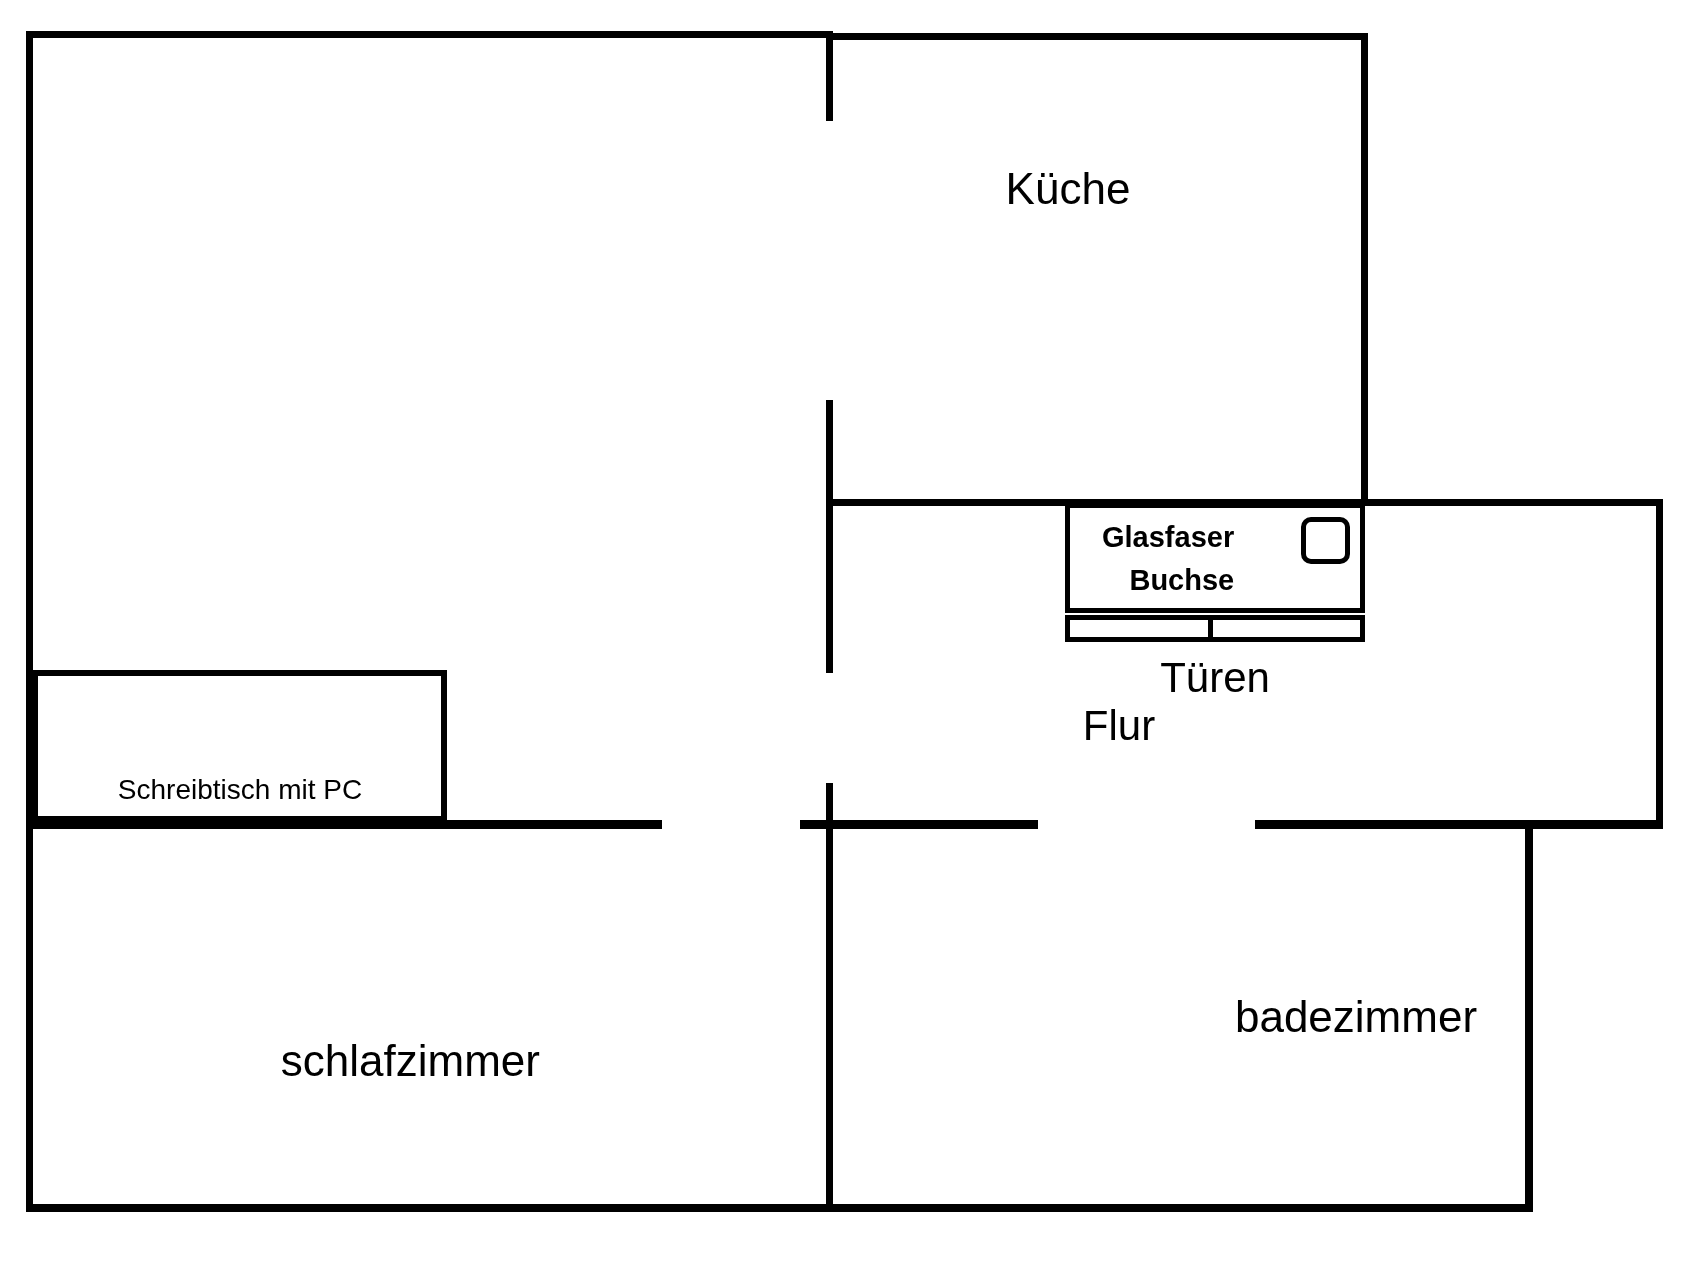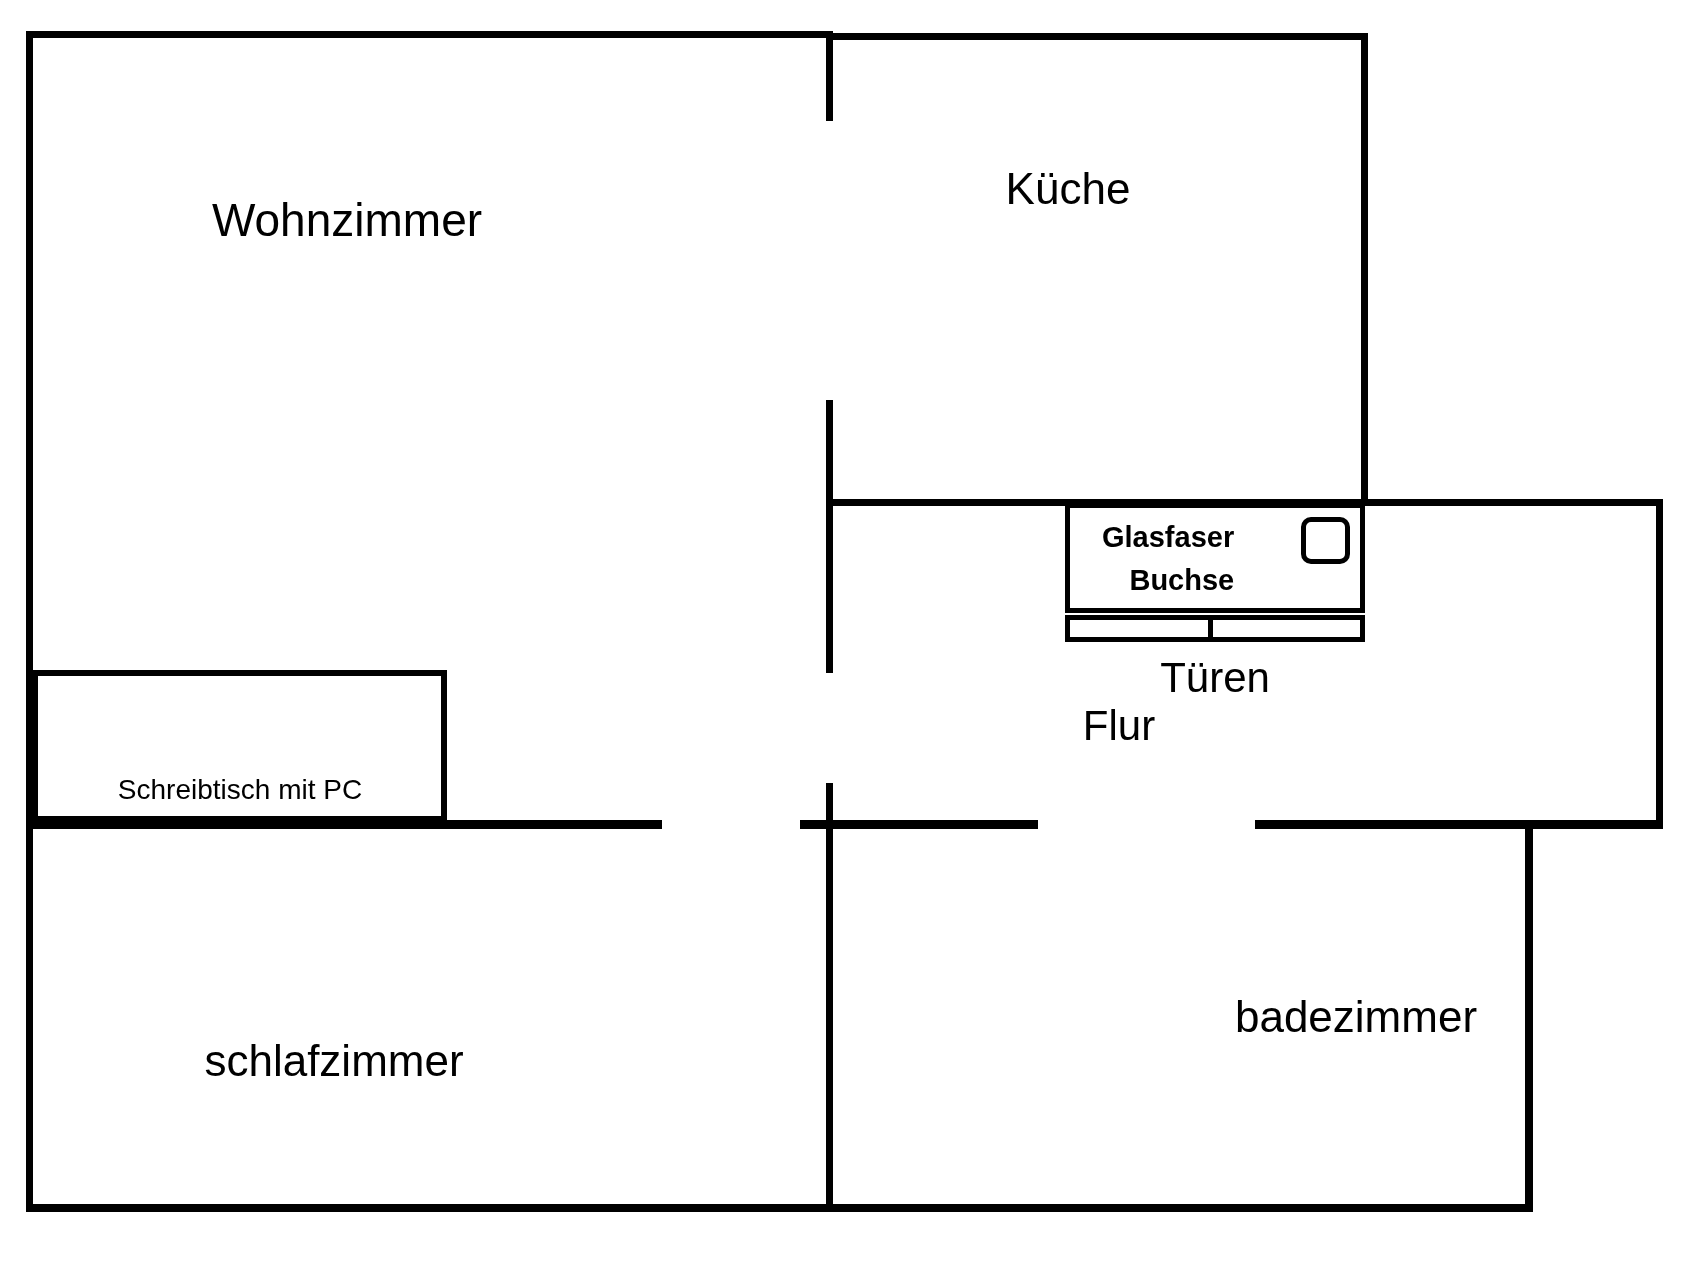--- a/index.html
+++ b/index.html
@@ -56,21 +56,21 @@
     white-space: nowrap;
     line-height: 1.15;
   }
   .room-size  { font-size: 44px; }
   .small-size { font-size: 28px; }
 
   .label-living    { left: 147px;  top: 194px;  width: 400px; font-size: 46px; }
   .label-kitchen   { left: 918px;  top: 164px;  width: 300px; }
   .label-hall      { left: 1019px; top: 702px;  width: 200px; font-size: 42px; }
   .label-doors     { left: 1115px; top: 636px;  width: 200px; font-size: 42px; margin-top: 18px; }
-  .label-bedroom   { left: 134px;  top: 1036px; width: 400px; }
+  .label-bedroom   { left: 140px;  top: 1036px; width: 400px; text-align: right; }
   .label-bathroom  { left: 1156px; top: 992px;  width: 400px; }
   .label-desk      { left: 40px;   top: 740px;  width: 400px; margin-top: 34px; }
 
   .label-fiber {
     position: absolute;
     left: 1102px;
     top: 516px;
     text-align: right;
     font-size: 29px;
     line-height: 43px;
@@ -105,20 +105,19 @@
   <div class="box fiber-box"></div>
   <div class="label-fiber">
     <span>Glasfaser</span>
     <span>Buchse</span>
   </div>
   <div class="box fiber-icon"></div>
 
   <div class="box doors-box"></div>
   <div class="wall doors-divider"></div>
 
-  <div class="label label-living">Wohnzimmer</div>
   <div class="label room-size label-kitchen">Küche</div>
   <div class="label label-hall">Flur</div>
   <div class="label label-doors">Türen</div>
   <div class="label room-size label-bedroom">schlafzimmer</div>
   <div class="label room-size label-bathroom">badezimmer</div>
 
 </div>
 
 </body></html>

